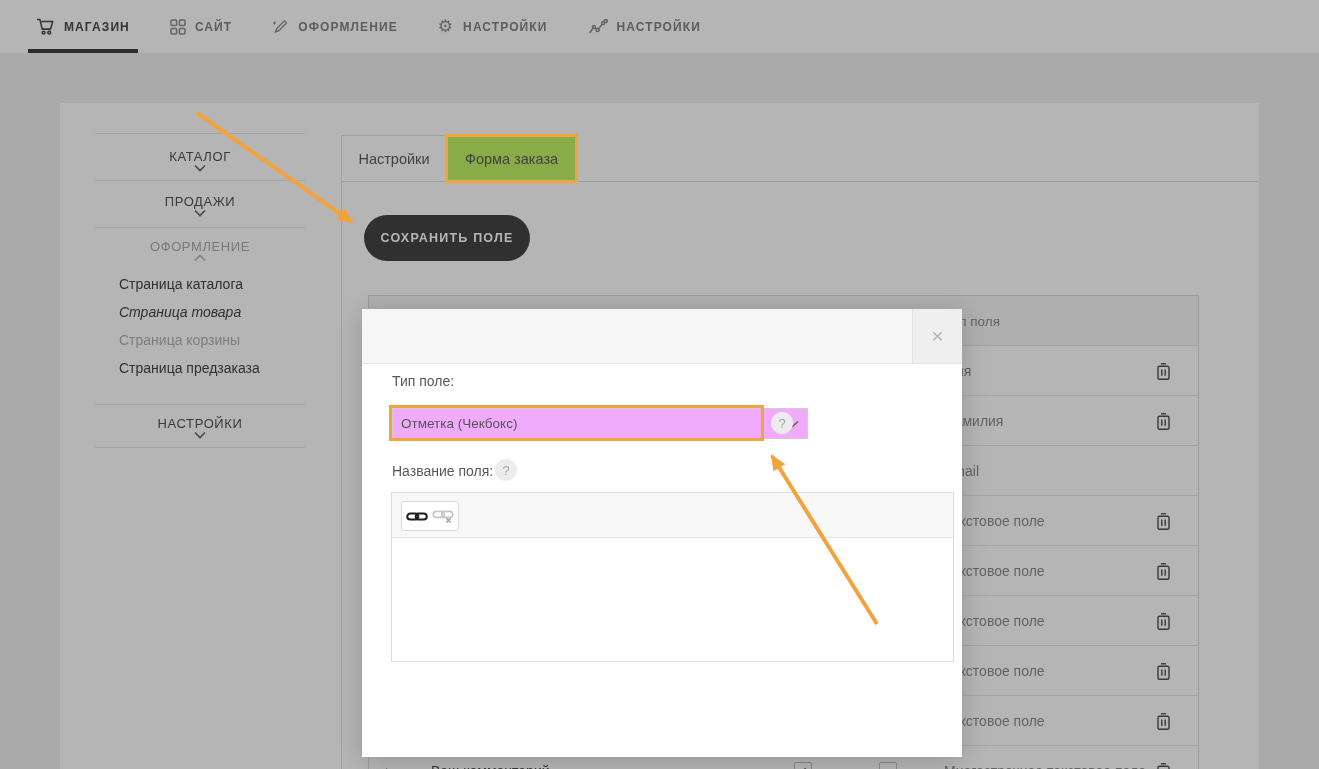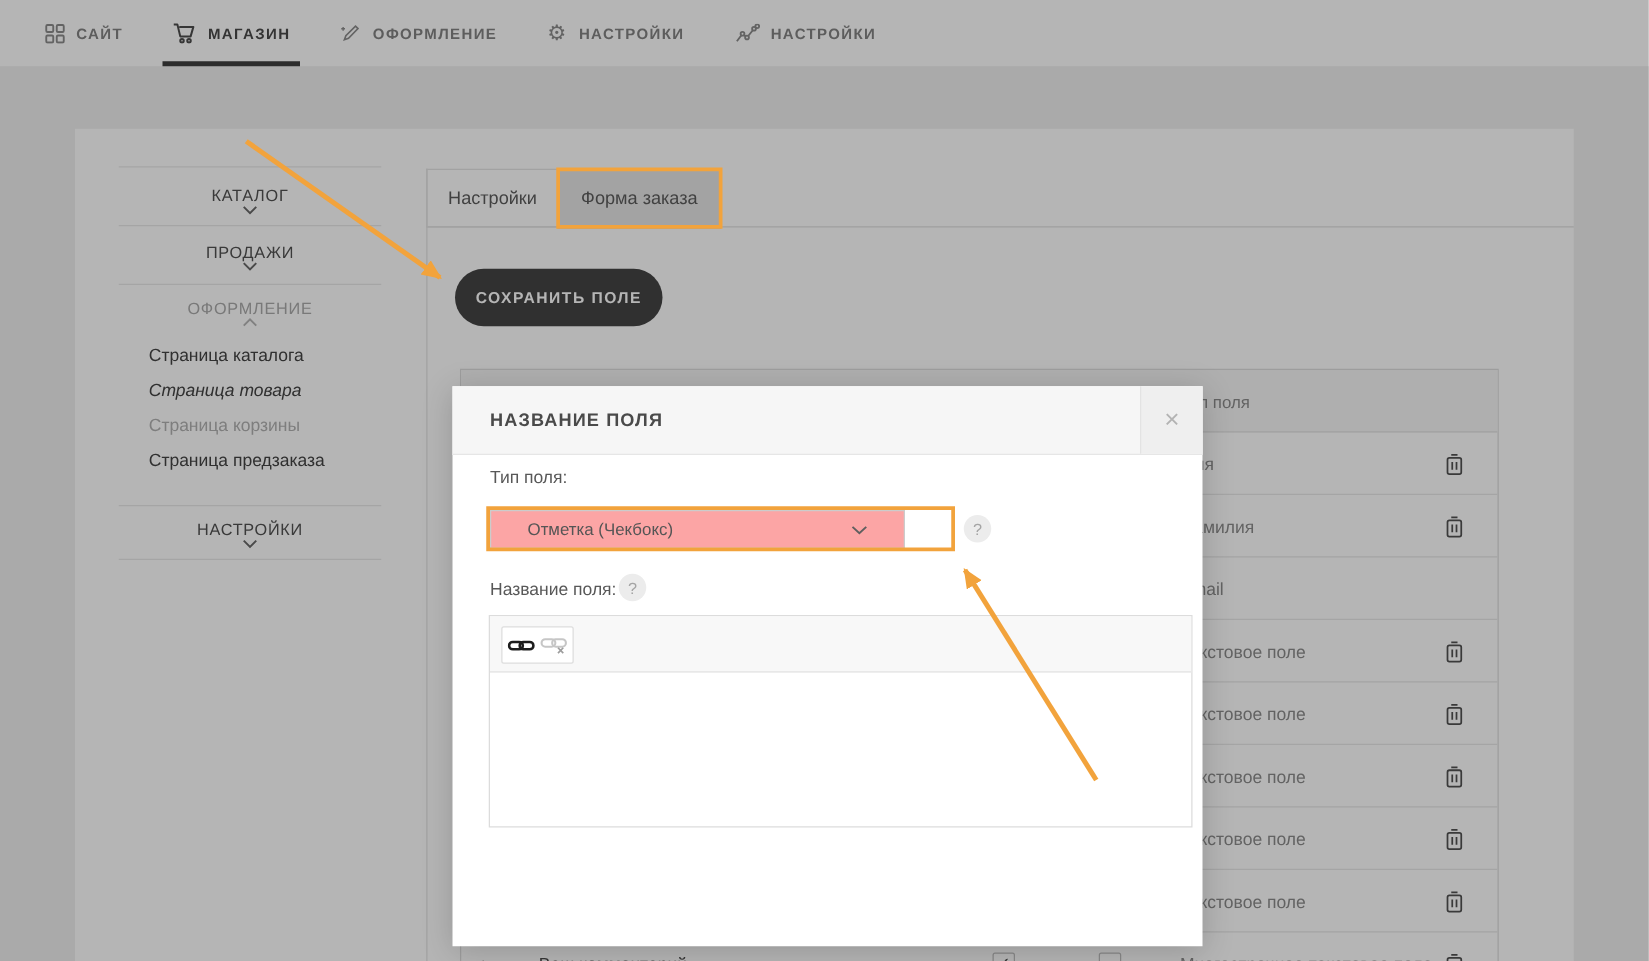--- a/index.html
+++ b/index.html
@@ -44,21 +44,21 @@
   .side-sub.muted { color:#b0b0b0; }
   
   .content-vline { position:absolute; left:281px; top:32px; width:1px; height:634px; background:#e4e4e4; }
   .tabbar-line { position:absolute; left:281px; top:78px; width:918px; height:1px; background:#e0e0e0; }
   .tab {
     position:absolute; top:32px; height:47px; display:flex; align-items:center; justify-content:center;
     font-size:14.5px; color:#5a5a5a; cursor:pointer;
     border:1px solid #e4e4e4; background:transparent;
   }
   .tab.t1 { left:281px; width:105px; border-right:none; }
-  .tab.t2 { left:386px; width:131px; background:#e5e5e5; height:48px; z-index:2; }
+  .tab.t2 { left:386px; width:131px; background:#bef264; height:48px; z-index:2; }
   .btn-dark {
     background:#414141; color:#fff; border:none; border-radius:23px;
     font-family:inherit; font-weight:bold; letter-spacing:1.2px; font-size:12.5px;
     cursor:pointer; display:flex; align-items:center; justify-content:center;
   }
   #add-field-btn { position:absolute; left:304px; top:112px; width:166px; height:46px; }
   
   .ftable {
     position:absolute; left:308px; top:192px; width:831px; height:500px;
     border:1px solid #dddddd; background:#fff;
@@ -93,54 +93,54 @@
     background:#f6f6f6; border-bottom:1px solid #e6e6e6; }
   .modal-title { position:absolute; left:30px; top:0; height:55px; display:flex; align-items:center;
     font-size:14.5px; font-weight:bold; letter-spacing:0.9px; color:#4a4a4a; }
   .modal-close { position:absolute; right:0; top:0; width:50px; height:54px; background:#efefef;
     border-left:1px solid #e3e3e3; display:flex; align-items:center; justify-content:center;
     font-size:21px; color:#b3b3b3; cursor:pointer; }
   .modal-label { position:absolute; left:30px; font-size:14px; color:#585858; }
   .help-circle { position:absolute; width:22px; height:22px; border-radius:50%; background:#ececec;
     color:#a5a5a5; font-size:13px; display:flex; align-items:center; justify-content:center; cursor:pointer; }
   .select-box {
-    position:absolute; left:30px; top:99px; width:332px; height:31px; background:#fca5a5;
-    border:1px solid #cccccc; display:flex; align-items:center; padding:0 29px;
+    position:absolute; left:30px; top:99px; width:416px; height:31px; background:#f0abfc;
+    border:1px solid #cccccc; display:flex; align-items:center; padding:0 8px;
     font-size:13.5px; color:#555; cursor:pointer; justify-content:space-between;
   }
   .editor { position:absolute; left:29px; top:183px; width:563px; height:170px;
     border:1px solid #dcdcdc; background:#fff; }
   .editor-toolbar { height:45px; background:#f8f8f8; border-bottom:1px solid #e2e2e2; position:relative; }
   .icon-group { position:absolute; left:9px; top:8px; width:58px; height:30px; background:#fff;
     border:1px solid #ddd; border-radius:2px; display:flex; align-items:center; justify-content:space-evenly; }
   .editor-content { height:124px; position:relative; cursor:text; }
   #save-btn { position:absolute; left:29px; top:378px; width:138px; height:44px; }
   
   .annot { position:absolute; left:0; top:0; z-index:70; pointer-events:none; }
 </style>
 </head>
 <body>
 
 <div class="topnav">
+  <div class="nav-item active">
+    <svg width="19" height="17" viewBox="0 0 19 17" fill="none" stroke="#4a4a4a" stroke-width="1.6" stroke-linejoin="round">
+      <path d="M1 1.5 h2.9 l2.3 9.6 h8.3 l2.2 -7.6 H5.4"></path>
+      <circle cx="7.6" cy="14.6" r="1.4"></circle>
+        <circle cx="13.2" cy="14.6" r="1.4"></circle>
+    </svg>
+    <span>МАГАЗИН</span>
+  </div>
   <div class="nav-item">
     <svg width="16" height="16" viewBox="0 0 16 16" fill="none" stroke="#8a8a8a" stroke-width="1.5">
       <rect x="1" y="1" width="5.6" height="5.6" rx="1"></rect>
         <rect x="9.4" y="1" width="5.6" height="5.6" rx="1"></rect>
       <rect x="1" y="9.4" width="5.6" height="5.6" rx="1"></rect>
         <rect x="9.4" y="9.4" width="5.6" height="5.6" rx="1"></rect>
     </svg>
     <span>САЙТ</span>
-  </div>
-  <div class="nav-item active">
-    <svg width="19" height="17" viewBox="0 0 19 17" fill="none" stroke="#4a4a4a" stroke-width="1.6" stroke-linejoin="round">
-      <path d="M1 1.5 h2.9 l2.3 9.6 h8.3 l2.2 -7.6 H5.4"></path>
-      <circle cx="7.6" cy="14.6" r="1.4"></circle>
-        <circle cx="13.2" cy="14.6" r="1.4"></circle>
-    </svg>
-    <span>МАГАЗИН</span>
   </div>
   <div class="nav-item">
     <svg width="17" height="17" viewBox="0 0 17 17" fill="none" stroke="#8a8a8a" stroke-width="1.3">
       <path d="M3.5 13.8 l1.2-3.3 7.7-7.6 2 2 -7.6 7.7 -3.3 1.2z"></path>
       <path d="M2.5 3.5 v3 M1 5 h3" stroke-width="1.1"></path>
     </svg>
     <span>ОФОРМЛЕНИЕ</span>
   </div>
   <div class="nav-item">
     <span class="uni-icon">⚙</span>
@@ -319,25 +319,24 @@
     </span>
   </div>
       </div>
   </div>
 </div>
 
 <div class="dim-overlay"></div>
 
 <div class="modal">
   <div class="modal-header">
-    <span class="modal-title">НАЗВАНИЕ ПОЛЯ</span>
     <span class="modal-close">×</span>
   </div>
 
-  <span class="modal-label" style="top:64px;">Тип поля:</span>
+  <span class="modal-label" style="top:64px;">Тип поле:</span>
 
   <div class="select-box">
     <span>Отметка (Чекбокс)</span>
     <svg width="13" height="8" viewBox="0 0 13 8" fill="none" stroke="#5f5f5f" stroke-width="1.6">
         <path d="M1 1.5 L6.5 6.5 L12 1.5"></path>
       </svg>
   </div>
   <span class="help-circle" style="left:409px; top:103px;">?</span>
 
   <span class="modal-label" style="top:154px;">Название поля:</span>

